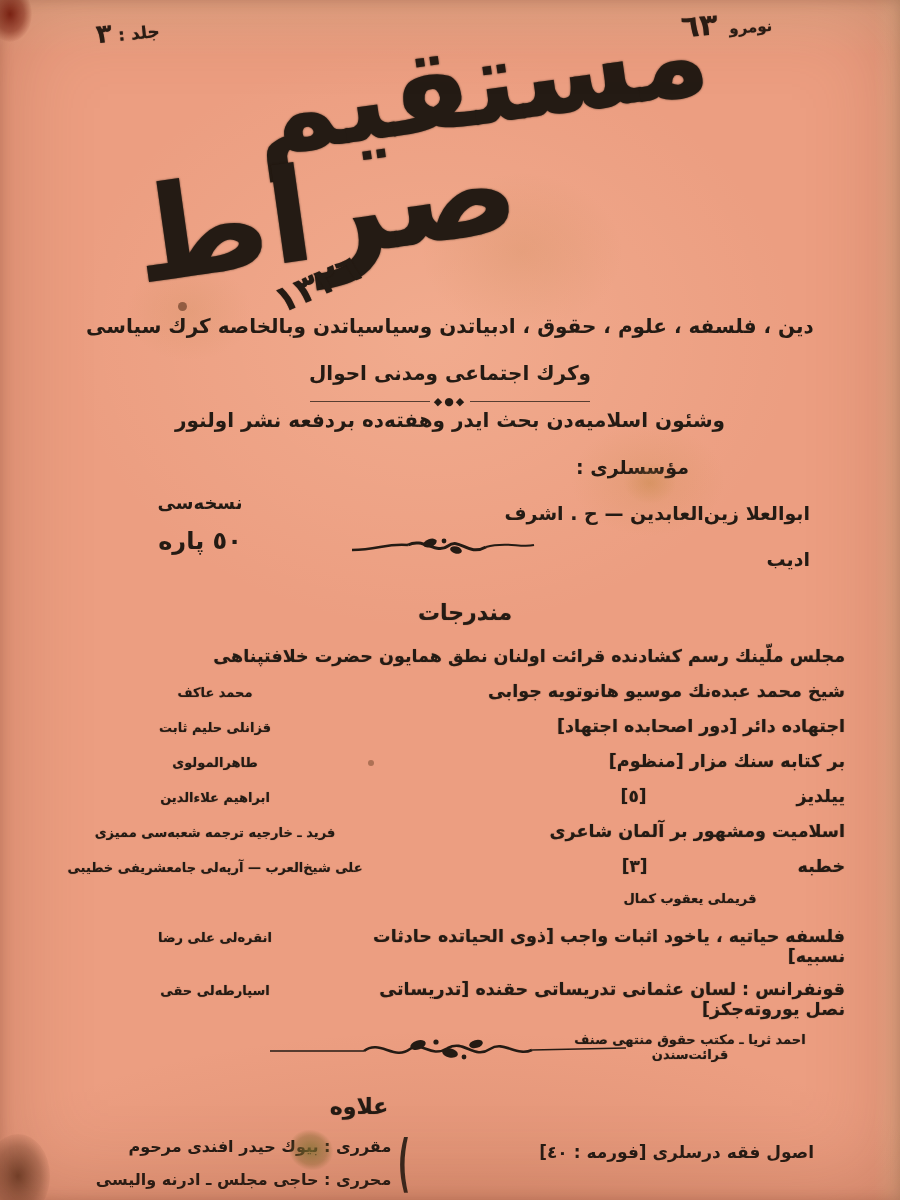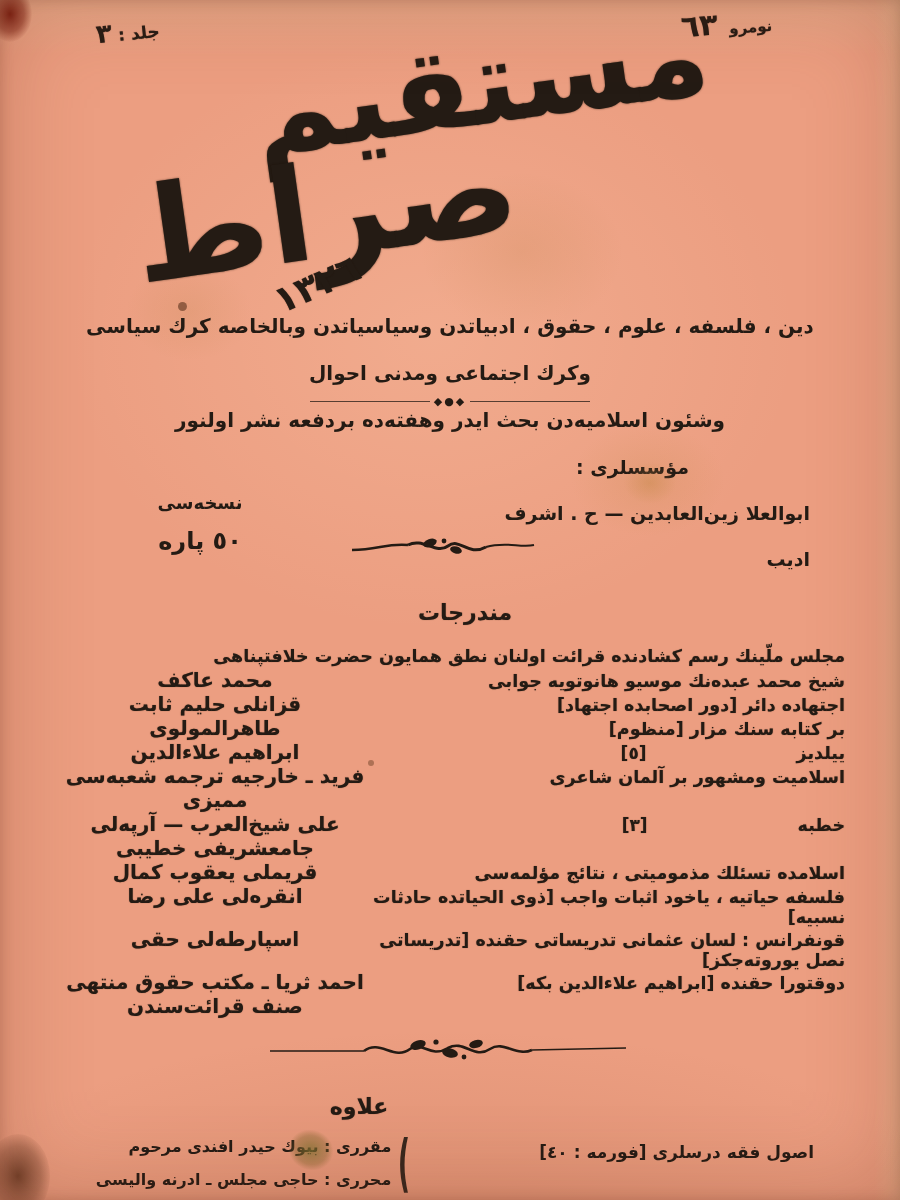--- a/index.html
+++ b/index.html
@@ -59,25 +59,25 @@
   .price .val{font-size:24px;}
 
   
   .flourish1{position:absolute;top:533px;left:348px;}
   .flourish2{position:absolute;top:1033px;left:268px;}
 
   
   .toc-head{position:absolute;top:600px;left:0;width:930px;text-align:center;
     font-size:22px;font-weight:700;}
   .toc{position:absolute;top:646px;right:55px;left:60px;display:flex;
-    flex-direction:column;}
+    flex-direction:column;gap:13px;}
   .c-row{display:flex;align-items:baseline;min-height:22px;font-weight:600;}
   .c-title{flex:1;text-align:right;font-size:17.5px;}
   .c-note{margin-right:150px;font-size:17px;}
-  .c-author{width:310px;flex-shrink:0;text-align:center;font-size:20px;}
+  .c-author{width:310px;flex-shrink:0;text-align:center;font-size:13px;}
 
   
   .supp-head{position:absolute;top:1094px;left:0;width:718px;text-align:center;
     font-size:22px;font-weight:700;}
   .supp-right{position:absolute;top:1142px;right:86px;font-size:17px;font-weight:700;}
   .supp-right .forma{}
   .supp-left{position:absolute;top:1130px;left:95px;width:316px;display:flex;
     align-items:center;gap:6px;font-size:16px;font-weight:700;}
   .brace{font-size:30px;transform:scaleY(2.1) scaleX(.9);direction:ltr;
     line-height:1;opacity:.9;}
@@ -167,33 +167,31 @@
         </div>
         <div class="c-row">
           <div class="c-title ink"><span>اسلاميت ومشهور بر آلمان شاعرى</span></div>
           <div class="c-author ink">فريد ـ خارجيه ترجمه شعبه‌سى مميزى</div>
         </div>
         <div class="c-row">
           <div class="c-title ink"><span>خطبه</span><span class="c-note">[٣]</span></div>
           <div class="c-author ink">على شيخ‌العرب — آرپه‌لى جامعشريفى خطيبى</div>
         </div>
         <div class="c-row">
-          <div class="c-title ink"><span>اسلامده تسئلك مذموميتى ، نتائج مؤلمه‌سى</span></div>
           <div class="c-author ink">قريملى يعقوب كمال</div>
         </div>
         <div class="c-row">
           <div class="c-title ink"><span>فلسفه حياتيه ، ياخود اثبات واجب [ذوى الحياتده حادثات نسبيه]</span></div>
           <div class="c-author ink">انقره‌لى على رضا</div>
         </div>
         <div class="c-row">
           <div class="c-title ink"><span>قونفرانس : لسان عثمانى تدريساتى حقنده [تدريساتى نصل يوروته‌جكز]</span></div>
           <div class="c-author ink">اسپارطه‌لى حقى</div>
         </div>
         <div class="c-row">
-          <div class="c-title ink"><span>دوقتورا حقنده [ابراهيم علاءالدين بكه]</span></div>
           <div class="c-author ink">احمد ثريا ـ مكتب حقوق منتهى صنف قرائت‌سندن</div>
         </div>
       </div>
 
     <svg class="flourish2" width="360" height="34" viewBox="0 0 360 34">
       <path d="M2 18 L96 18" stroke="#241b14" stroke-width="1.4"></path>
       <path d="M96 18 C112 6 126 28 142 16 C154 7 162 26 180 15 C196 6 206 27 222 16 C236 7 248 24 264 17" stroke="#241b14" stroke-width="2.6" fill="none"></path>
       <ellipse cx="150" cy="12" rx="8" ry="4.5" fill="#241b14" transform="rotate(-18 150 12)"></ellipse>
       <ellipse cx="182" cy="20" rx="8" ry="4.5" fill="#241b14" transform="rotate(12 182 20)"></ellipse>
       <ellipse cx="208" cy="11" rx="7" ry="4" fill="#241b14" transform="rotate(-15 208 11)"></ellipse>

